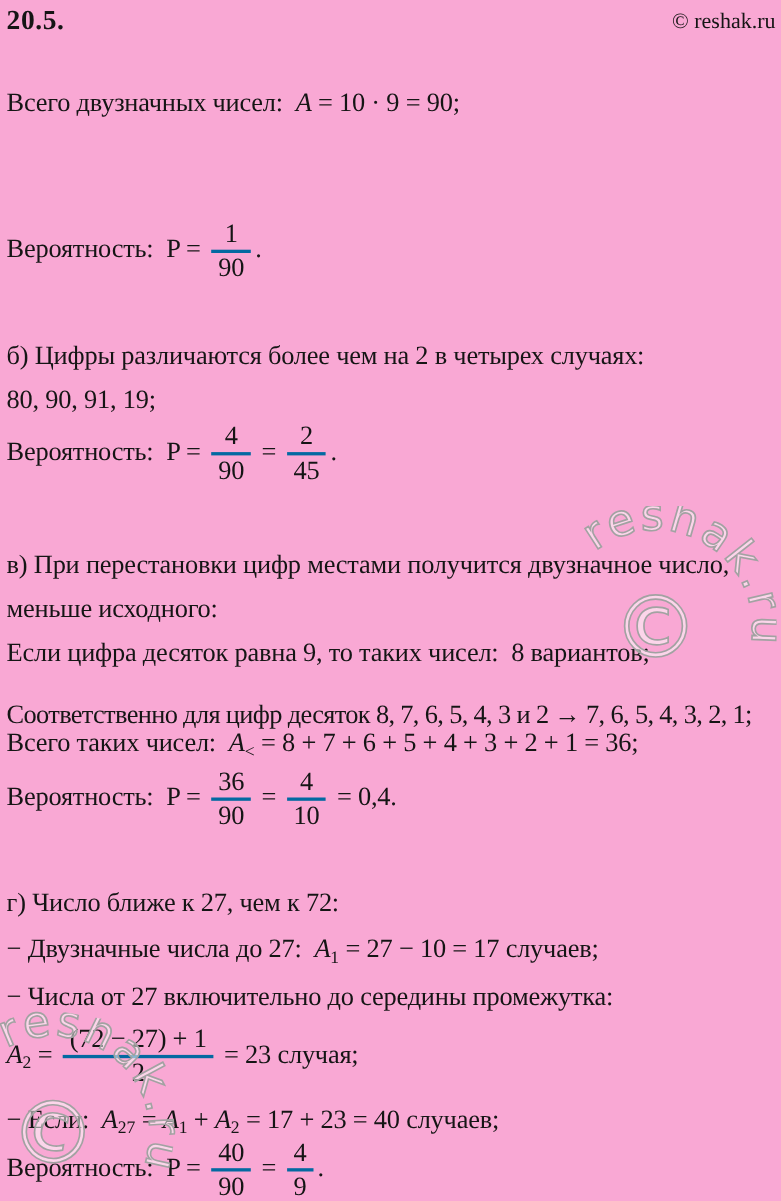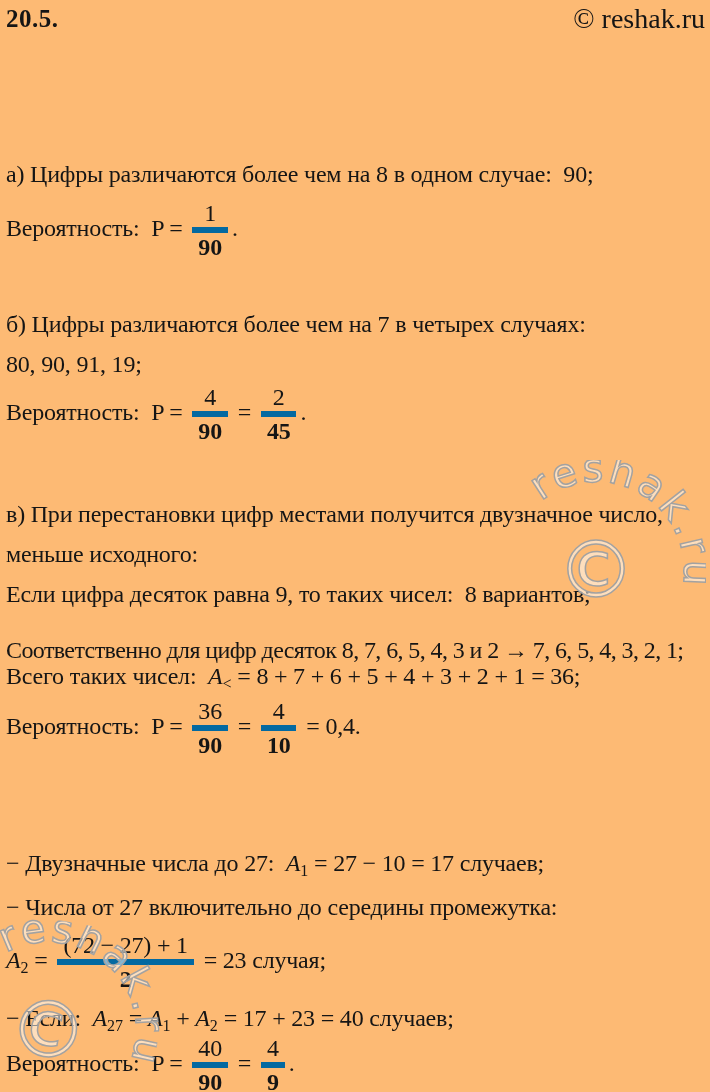--- a/index.html
+++ b/index.html
@@ -3,73 +3,74 @@
 <meta charset="utf-8">
 <style>
   html,body{margin:0;padding:0;background:#ffffff;}
   body{
     width:710px;height:1092px;
     font-family:"Liberation Serif","DejaVu Serif",serif;
     color:#151515;
   }
   .page{
     position:relative;width:710px;height:1092px;
-    background:#fdba74;overflow:hidden;
+    background:#f9a8d4;overflow:hidden;
   }
   .hdr{
     position:absolute;top:4px;left:0;width:100%;
     display:flex;justify-content:space-between;align-items:flex-start;
     box-sizing:border-box;padding:0 5px 0 6px;
     font-size:24px;line-height:30px;z-index:1;
   }
   .pnum{font-weight:bold;font-size:25px;letter-spacing:0.5px;}
-  .copy{font-size:28px;}
+  .copy{font-size:20px;}
   .line{
     position:absolute;left:6px;z-index:1;
     white-space:pre;font-size:24px;line-height:30px;letter-spacing:-0.2px;
   }
   .squeeze{letter-spacing:-0.6px;margin-top:16px;}
   .it{font-style:italic;}
   .sub{font-size:16px;vertical-align:-5px;letter-spacing:0;}
   .frac{
     display:inline-flex;flex-direction:column;align-items:stretch;
     text-align:center;vertical-align:middle;line-height:28px;margin:0 4px;
   }
   .frac .num{display:block;padding:0 6px;}
-  .frac .den{display:block;border-top:6px solid #0369a1;padding:0 6px;font-weight:bold;}
+  .frac .den{display:block;border-top:3px solid #0369a1;padding:0 6px;}
   .wm{position:absolute;z-index:3;pointer-events:none;}
   .wm text{
     fill:rgba(255,255,255,0.52);stroke:#a2a2a2;stroke-width:1.5px;
     font-family:"DejaVu Sans",sans-serif;
   }
   .wm .wm-c{font-size:78px;text-anchor:middle;}
   .wm .wm-t{font-size:40px;letter-spacing:3px;}
   .wm2{transform:rotate(10deg);}
 </style>
 </head>
 <body>
 
 <div class="page">
 
   <div class="hdr">
     <span class="pnum">20.5.</span>
     <span class="copy">© reshak.ru</span>
   </div>
 
-  <div class="line" style="top:159px"><span class="tx">а) Цифры различаются более чем на 8 в одном случае:  90;</span></div>
+  <div class="line" style="top:79px"><span class="tx">Всего двузначных чисел:  </span><span class="it">A</span><span class="tx"> = 10 · 9 = 90;</span></div>
   <div class="line" style="top:199px"><span class="tx">Вероятность:  P = </span><span class="frac"><span class="num">1</span><span class="den">90</span></span><span class="tx">.</span></div>
-  <div class="line" style="top:309px"><span class="tx">б) Цифры различаются более чем на 7 в четырех случаях:</span></div>
+  <div class="line" style="top:309px"><span class="tx">б) Цифры различаются более чем на 2 в четырех случаях:</span></div>
   <div class="line" style="top:349px"><span class="tx">80, 90, 91, 19;</span></div>
   <div class="line" style="top:383px"><span class="tx">Вероятность:  P = </span><span class="frac"><span class="num">4</span><span class="den">90</span></span><span class="tx"> = </span><span class="frac"><span class="num">2</span><span class="den">45</span></span><span class="tx">.</span></div>
   <div class="line" style="top:499px"><span class="tx">в) При перестановки цифр местами получится двузначное число,</span></div>
   <div class="line" style="top:539px"><span class="tx">меньше исходного:</span></div>
   <div class="line" style="top:579px"><span class="tx">Если цифра десяток равна 9, то таких чисел:  8 вариантов;</span></div>
   <div class="line squeeze" style="top:619px"><span class="tx">Соответственно для цифр десяток 8, 7, 6, 5, 4, 3 и 2 → 7, 6, 5, 4, 3, 2, 1;</span></div>
   <div class="line" style="top:661px"><span class="tx">Всего таких чисел:  </span><span class="it">A</span><span class="sub">&lt;</span><span class="tx"> = 8 + 7 + 6 + 5 + 4 + 3 + 2 + 1 = 36;</span></div>
   <div class="line" style="top:697px"><span class="tx">Вероятность:  P = </span><span class="frac"><span class="num">36</span><span class="den">90</span></span><span class="tx"> = </span><span class="frac"><span class="num">4</span><span class="den">10</span></span><span class="tx"> = 0,4.</span></div>
+  <div class="line" style="top:806px"><span class="tx">г) Число ближе к 27, чем к 72:</span></div>
   <div class="line" style="top:848px"><span class="tx">− Двузначные числа до 27:  </span><span class="it">A</span><span class="sub">1</span><span class="tx"> = 27 − 10 = 17 случаев;</span></div>
   <div class="line" style="top:892px"><span class="tx">− Числа от 27 включительно до середины промежутка:</span></div>
   <div class="line" style="top:931px"><span class="it">A</span><span class="sub">2</span><span class="tx"> = </span><span class="frac"><span class="num">(72 − 27) + 1</span><span class="den">2</span></span><span class="tx"> = 23 случая;</span></div>
   <div class="line" style="top:1003px"><span class="tx">− Если:  </span><span class="it">A</span><span class="sub">27</span><span class="tx"> = </span><span class="it">A</span><span class="sub">1</span><span class="tx"> + </span><span class="it">A</span><span class="sub">2</span><span class="tx"> = 17 + 23 = 40 случаев;</span></div>
   <div class="line" style="top:1034px"><span class="tx">Вероятность:  P = </span><span class="frac"><span class="num">40</span><span class="den">90</span></span><span class="tx"> = </span><span class="frac"><span class="num">4</span><span class="den">9</span></span><span class="tx">.</span></div>
 
   <svg class="wm wm1" style="left:486px;top:460px" width="220" height="220" viewBox="0 0 220 220">
     <defs>
       <path id="arc1" d="M 53.4,42.6 A 88,88 0 0 1 189.8,147.2" fill="none"></path>
     </defs>

